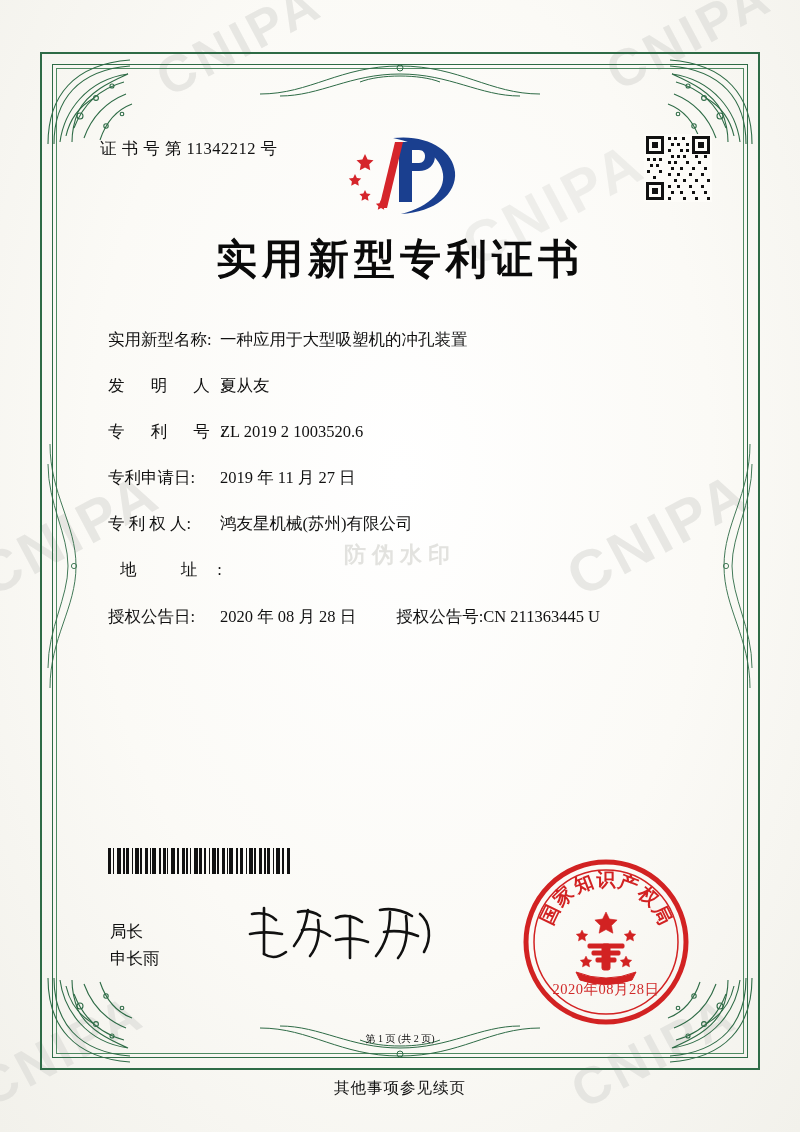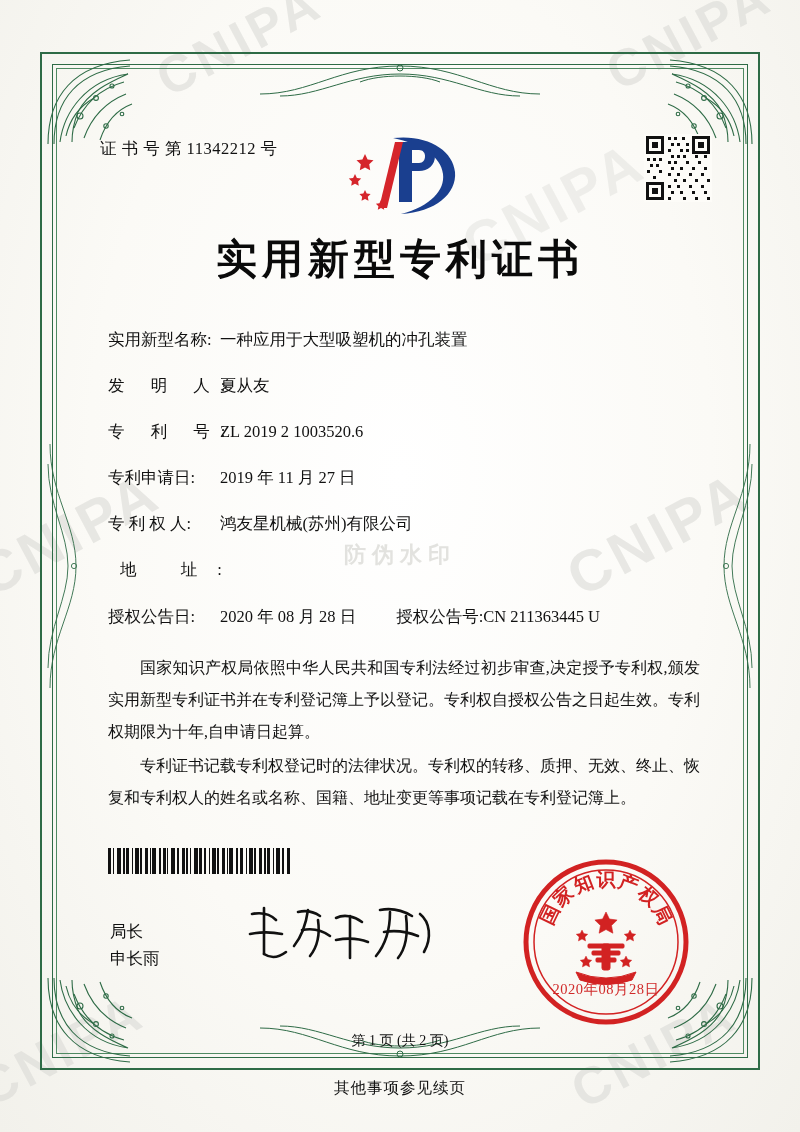--- a/index.html
+++ b/index.html
@@ -224,21 +224,21 @@
     font-size: 14.5px;
     color: #d02a2a;
     letter-spacing: .5px;
   }
 
   
   .page-num {
     position: absolute;
     left: 0; right: 0; top: 1032px;
     text-align: center;
-    font-size: 14px;
+    font-size: 10px;
     color: #111;
   }
   .footnote {
     position: absolute;
     left: 0; right: 0; top: 1078px;
     text-align: center;
     font-size: 15.5px;
     color: #111;
     letter-spacing: 1px;
   }
@@ -469,24 +469,20 @@
       <div class="lbl sp2">地 址:</div>
     </div>
     <div class="row inline">
       <div class="lbl">授权公告日:</div>
       <div class="val">2020 年 08 月 28 日</div>
       <div class="val val2">授权公告号:</div>
       <div class="val">CN 211363445 U</div>
     </div>
   </div>
 
-  <div class="paras">
-    <p>国家知识产权局依照中华人民共和国专利法经过初步审查,决定授予专利权,颁发实用新型专利证书并在专利登记簿上予以登记。专利权自授权公告之日起生效。专利权期限为十年,自申请日起算。</p>
-    <p>专利证书记载专利权登记时的法律状况。专利权的转移、质押、无效、终止、恢复和专利权人的姓名或名称、国籍、地址变更等事项记载在专利登记簿上。</p>
-  </div>
 
   <div class="barcode">
     <i style="width:3px;background:#111"></i>
       <i style="width:2px;background:transparent"></i>
     <i style="width:1px;background:#111"></i>
       <i style="width:3px;background:transparent"></i>
     <i style="width:4px;background:#111"></i>
       <i style="width:2px;background:transparent"></i>
     <i style="width:2px;background:#111"></i>
       <i style="width:1px;background:transparent"></i>

